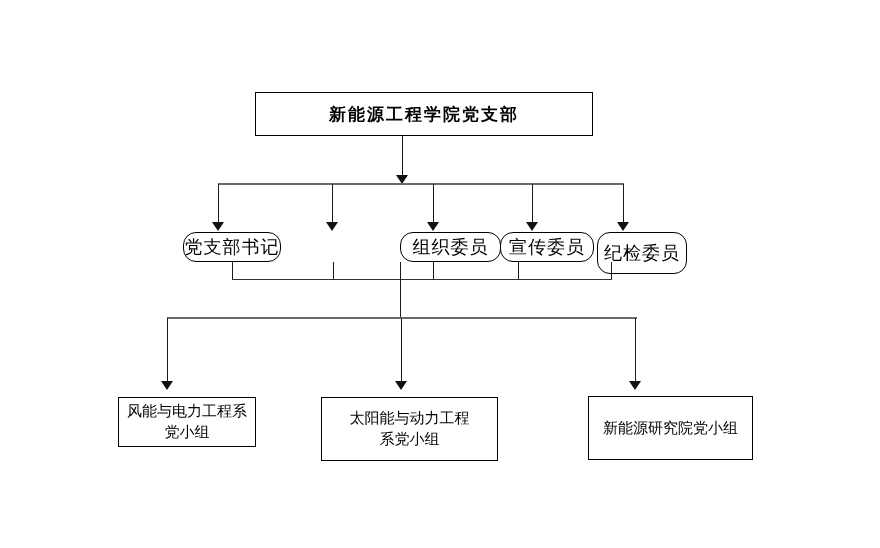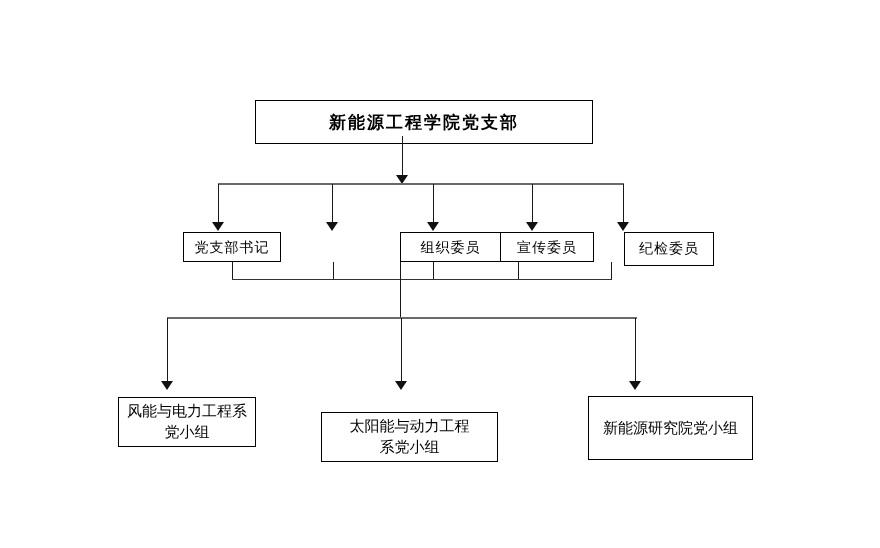--- a/index.html
+++ b/index.html
@@ -26,22 +26,23 @@
     justify-content: center;
     text-align: center;
     line-height: 20px;
   }
   .root-box {
     font-size: 17px;
     font-weight: bold;
     letter-spacing: 2px;
   }
   .l2-box {
-    font-size: 14px;
+    font-size: 18px;
     letter-spacing: 1px;
+    border-radius: 13px;
   }
   .l3-box {
     font-size: 15px;
     line-height: 21px;
   }
   .vline {
     position: absolute;
     width: 1px;
     background: #1a1a1a;
   }
@@ -62,58 +63,58 @@
     border-left: 6px solid transparent;
     border-right: 6px solid transparent;
     border-top: 9px solid #111111;
   }
 </style>
 </head>
 <body>
 
 <div class="canvas">
 
-  <div class="box root-box" style="left:255px; top:100px; width:338px; height:44px;">新能源工程学院党支部</div>
+  <div class="box root-box" style="left:255px; top:92px; width:338px; height:44px;">新能源工程学院党支部</div>
 
   <div class="vline" style="left:402px; top:136px; height:40px;"></div>
   <div class="arrow" style="left:396px; top:175px;"></div>
 
   <div class="rail" style="left:218px; top:183px; width:406px;"></div>
 
   <div class="vline" style="left:218px; top:184px; height:38px;"></div>
   <div class="vline" style="left:332px; top:184px; height:38px;"></div>
   <div class="vline" style="left:433px; top:184px; height:38px;"></div>
   <div class="vline" style="left:532px; top:184px; height:38px;"></div>
   <div class="vline" style="left:623px; top:184px; height:38px;"></div>
   <div class="arrow" style="left:212px; top:222px;"></div>
   <div class="arrow" style="left:326px; top:222px;"></div>
   <div class="arrow" style="left:427px; top:222px;"></div>
   <div class="arrow" style="left:526px; top:222px;"></div>
   <div class="arrow" style="left:617px; top:222px;"></div>
 
   <div class="box l2-box" style="left:183px; top:232px; width:98px;  height:30px;">党支部书记</div>
   <div class="box l2-box" style="left:500px; top:232px; width:94px;  height:30px;">宣传委员</div>
   <div class="box l2-box" style="left:400px; top:232px; width:101px; height:30px;">组织委员</div>
-  <div class="box l2-box" style="left:624px; top:232px; width:90px;  height:34px;font-family:Liberation Mono, monospace;">纪检委员</div>
+  <div class="box l2-box" style="left:597px; top:232px; width:90px;  height:42px;">纪检委员</div>
 
   <div class="vline" style="left:232px; top:262px; height:17px;"></div>
   <div class="vline" style="left:333px; top:262px; height:17px;"></div>
   <div class="vline" style="left:433px; top:262px; height:17px;"></div>
   <div class="vline" style="left:518px; top:262px; height:17px;"></div>
   <div class="vline" style="left:611px; top:262px; height:17px;"></div>
   <div class="hline" style="left:232px; top:279px; width:380px;"></div>
 
   <div class="vline" style="left:400px; top:262px; height:56px;"></div>
 
   <div class="rail" style="left:167px; top:317px; width:470px;"></div>
 
   <div class="vline" style="left:167px; top:318px; height:63px;"></div>
   <div class="vline" style="left:401px; top:318px; height:63px;"></div>
   <div class="vline" style="left:635px; top:318px; height:63px;"></div>
   <div class="arrow" style="left:161px; top:381px;"></div>
   <div class="arrow" style="left:395px; top:381px;"></div>
   <div class="arrow" style="left:629px; top:381px;"></div>
 
   <div class="box l3-box" style="left:118px; top:397px; width:138px; height:50px; padding:16px 5px;">风能与电力工程系党小组</div>
-  <div class="box l3-box" style="left:321px; top:397px; width:177px; height:50px; padding:0 24px;margin-top:15px;">太阳能与动力工程系党小组</div>
+  <div class="box l3-box" style="left:321px; top:397px; width:177px; height:64px; padding:0 24px;">太阳能与动力工程系党小组</div>
   <div class="box l3-box" style="left:588px; top:396px; width:165px; height:64px; padding:0 5px;">新能源研究院党小组</div>
 
 </div>
 
 </body></html>

